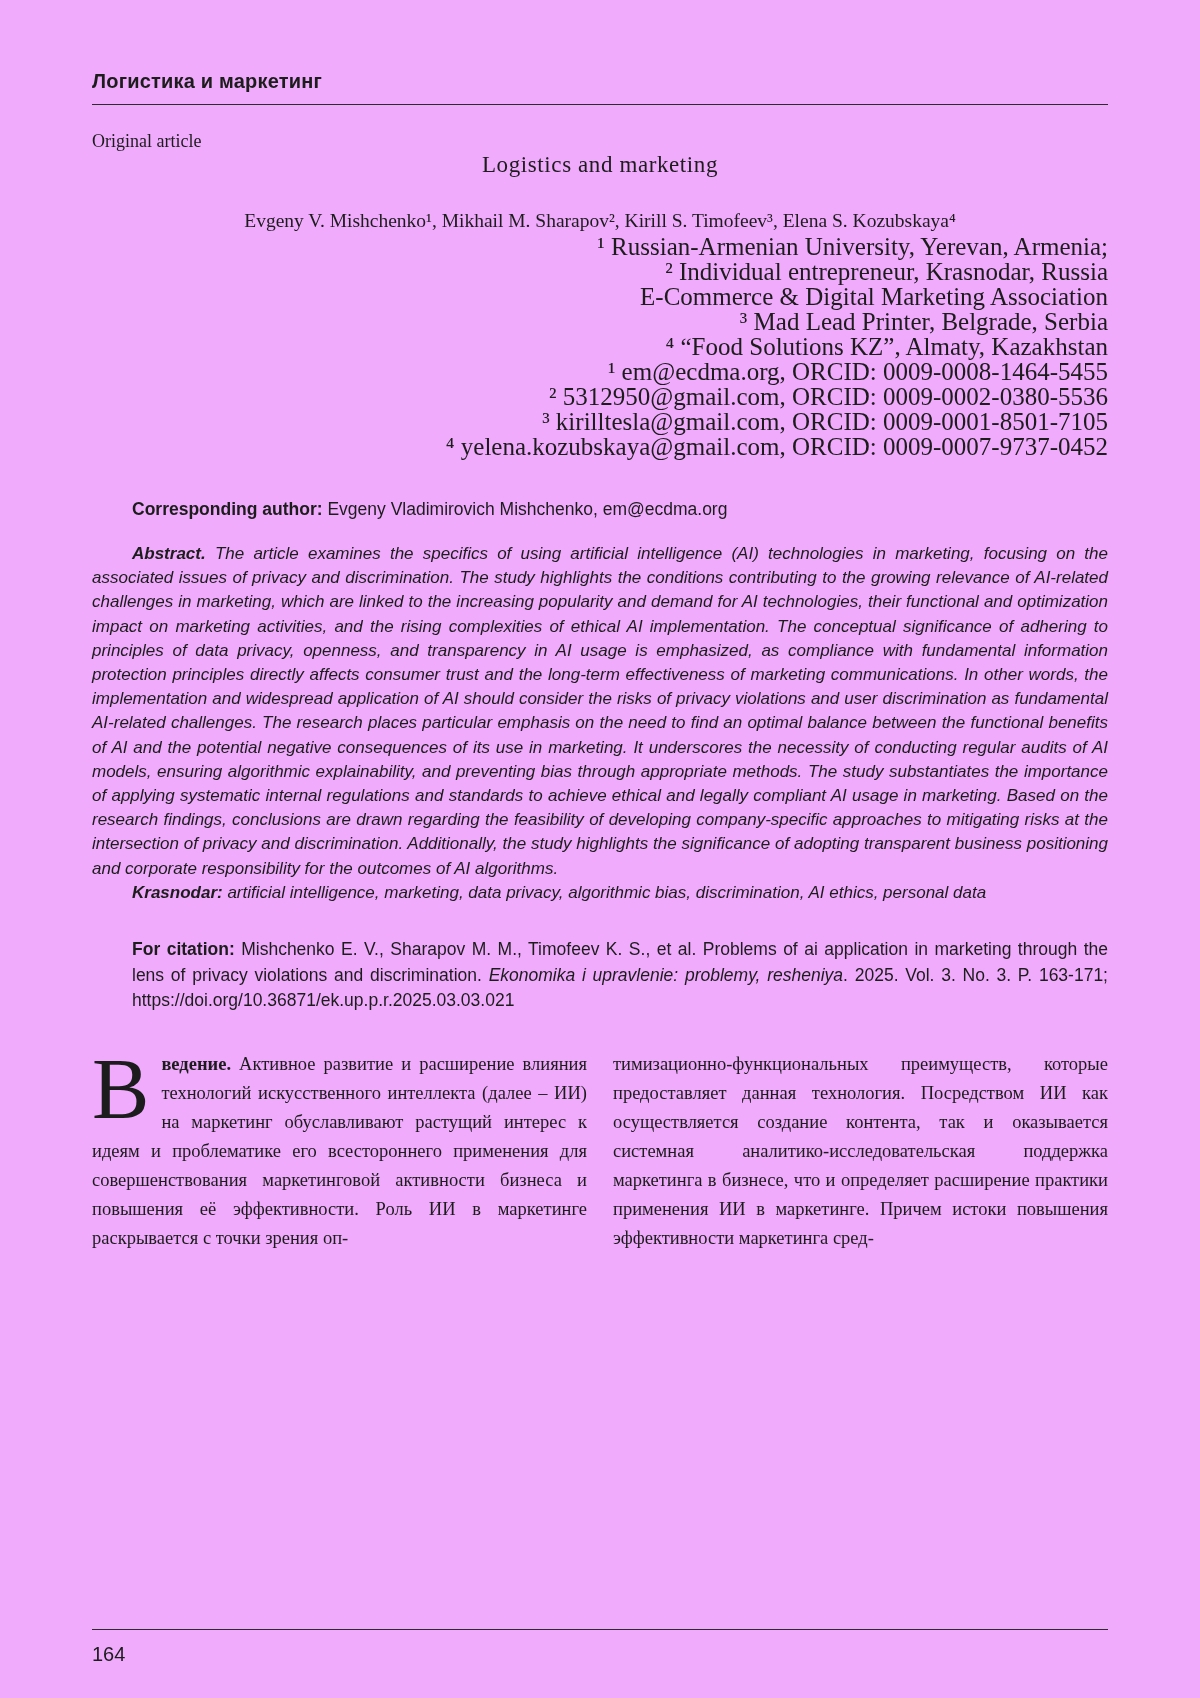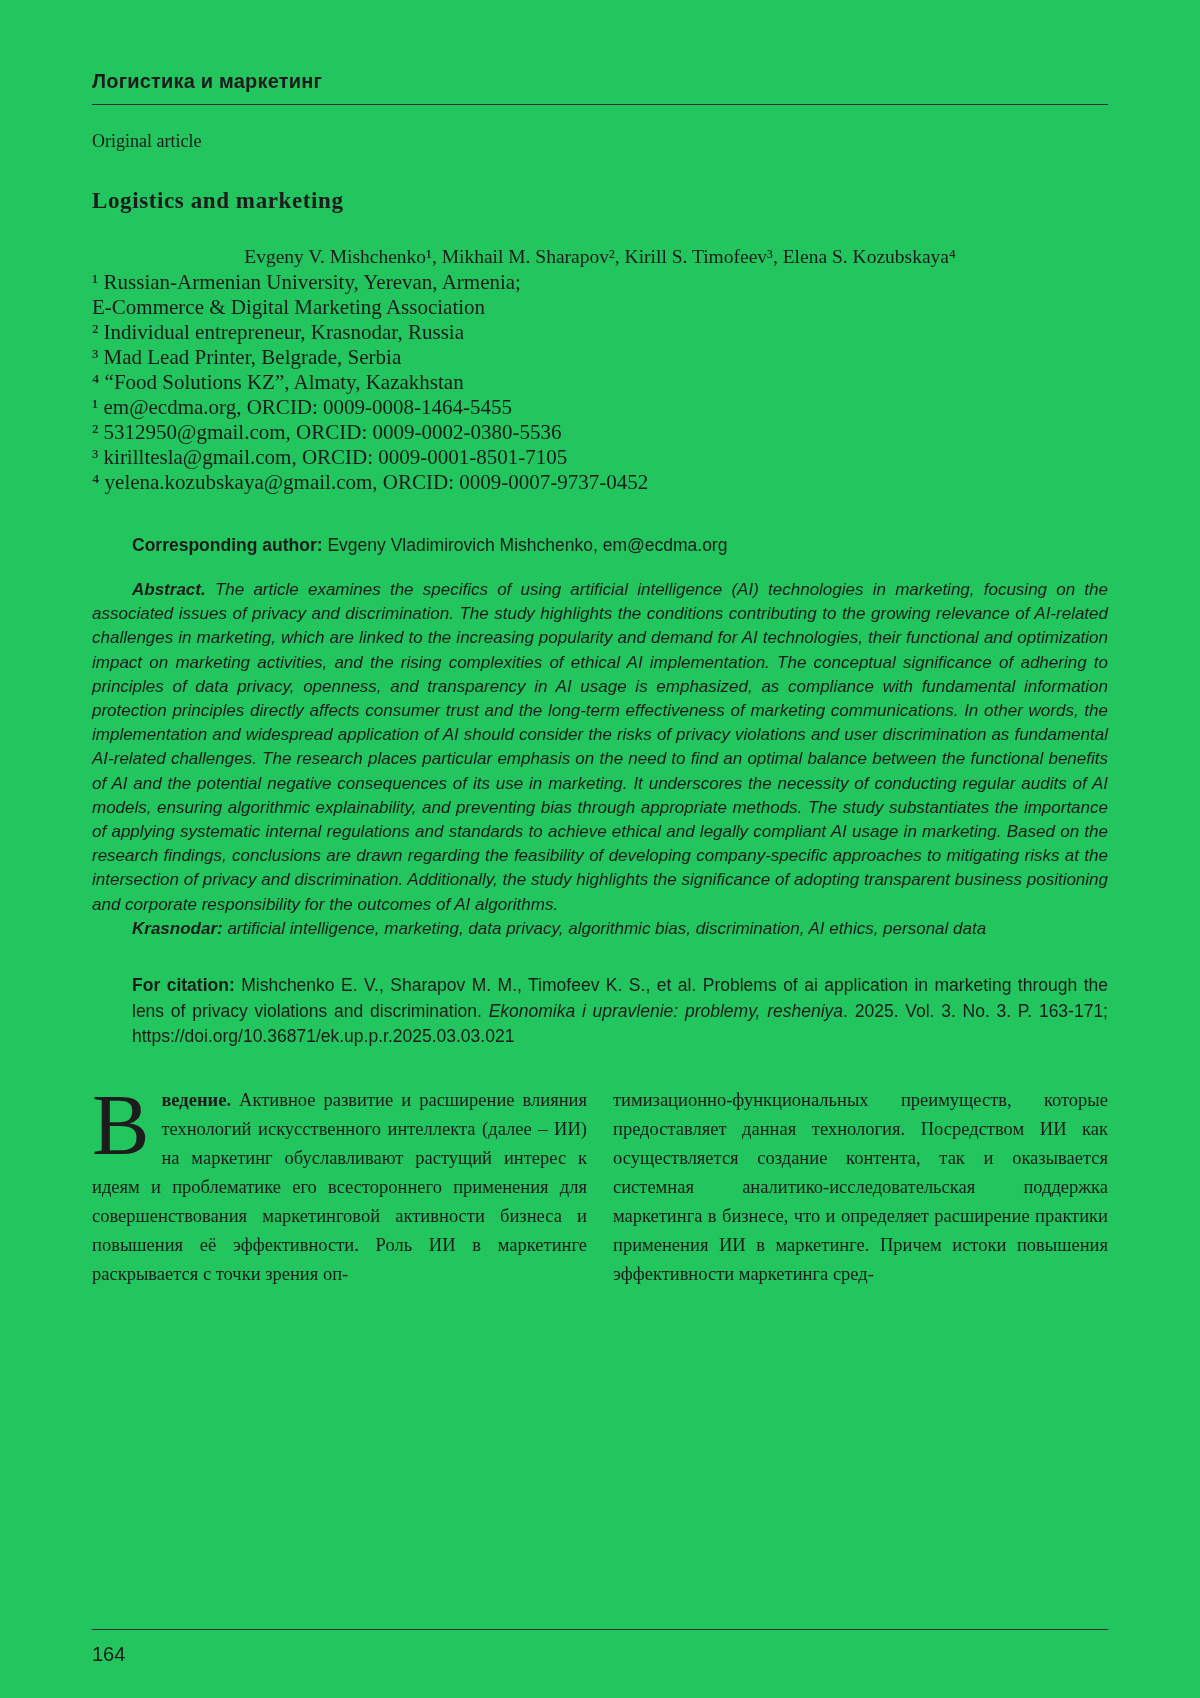--- a/index.html
+++ b/index.html
@@ -1,64 +1,62 @@
 <!DOCTYPE html>
 <html><head>
 <meta charset="utf-8">
 <style>
   html, body { margin: 0; padding: 0; background: #e8e8e8; }
   .page {
     position: relative;
     width: 1200px;
     height: 1698px;
     margin: 0 auto;
-    background: #22c55e;
+    background: #f0abfc;
     box-sizing: border-box;
     padding: 70px 92px 0 92px;
     overflow: hidden;
     font-family: "Liberation Serif", serif;
     color: #1c1c1c;
   }
   .section-header {
     font-family: "Liberation Sans", sans-serif;
     font-weight: bold;
     font-size: 20px;
     padding-bottom: 11px;
     border-bottom: 1.5px solid #2b2b2b;
     letter-spacing: 0.2px;
   }
   .article-type {
     font-size: 18px;
     margin-top: 26px;
   }
   .section-en {
-    text-align: left;
+    text-align: center;
     font-size: 23px;
-    margin-top: 36px;
     letter-spacing: 0.6px;
-    font-weight: bold;
   }
   .article-title {
     text-align: center;
     font-size: 28px;
     line-height: 39px;
     margin-top: 30px;
     letter-spacing: 0.4px;
     font-weight: 400;
   }
   .authors-line {
     text-align: center;
     font-size: 19.5px;
     margin-top: 30px;
     line-height: 25px;
   }
   .affiliations { margin-top: 1px; }
   .affiliation-line {
-    text-align: left;
-    font-size: 21px;
+    text-align: right;
+    font-size: 25px;
     line-height: 25px;
   }
   .corresponding {
     font-family: "Liberation Sans", sans-serif;
     font-size: 17.5px;
     margin-top: 40px;
     text-indent: 40px;
   }
   .corresponding .label { font-weight: bold; }
   .abstract-block {
@@ -131,22 +129,22 @@
 
   <div class="article-type">Original article</div>
 
   <div class="section-en">Logistics and marketing</div>
 
 
   <div class="authors-line">Evgeny V. Mishchenko¹, Mikhail M. Sharapov², Kirill S. Timofeev³, Elena S. Kozubskaya⁴</div>
 
   <div class="affiliations">
     <div class="affiliation-line">¹ Russian-Armenian University, Yerevan, Armenia;</div>
+    <div class="affiliation-line">² Individual entrepreneur, Krasnodar, Russia</div>
     <div class="affiliation-line">E-Commerce &amp; Digital Marketing Association</div>
-    <div class="affiliation-line">² Individual entrepreneur, Krasnodar, Russia</div>
     <div class="affiliation-line">³ Mad Lead Printer, Belgrade, Serbia</div>
     <div class="affiliation-line">⁴ “Food Solutions KZ”, Almaty, Kazakhstan</div>
     <div class="affiliation-line">¹ em@ecdma.org, ORCID: 0009-0008-1464-5455</div>
     <div class="affiliation-line">² 5312950@gmail.com, ORCID: 0009-0002-0380-5536</div>
     <div class="affiliation-line">³ kirilltesla@gmail.com, ORCID: 0009-0001-8501-7105</div>
     <div class="affiliation-line">⁴ yelena.kozubskaya@gmail.com, ORCID: 0009-0007-9737-0452</div>
   </div>
 
   <div class="corresponding">
     <span class="label">Corresponding author:</span><span> Evgeny Vladimirovich Mishchenko, em@ecdma.org</span>

